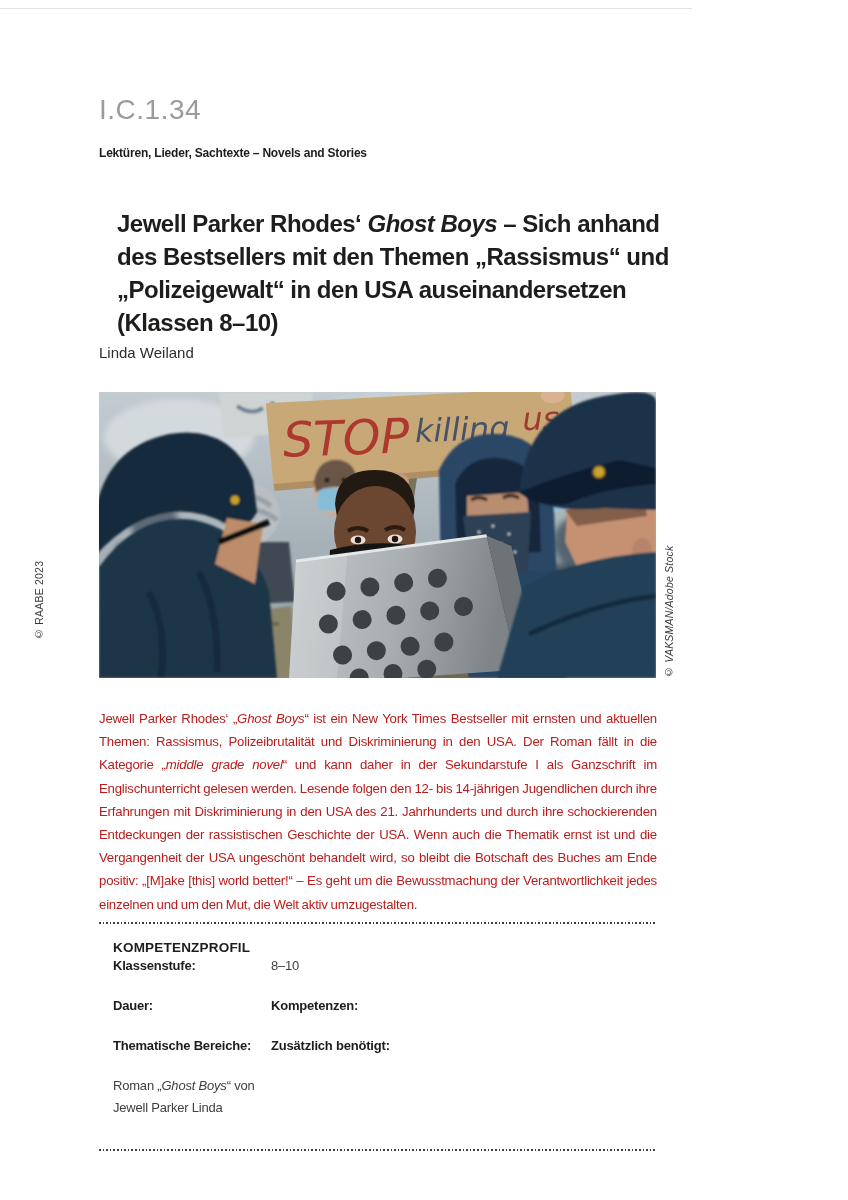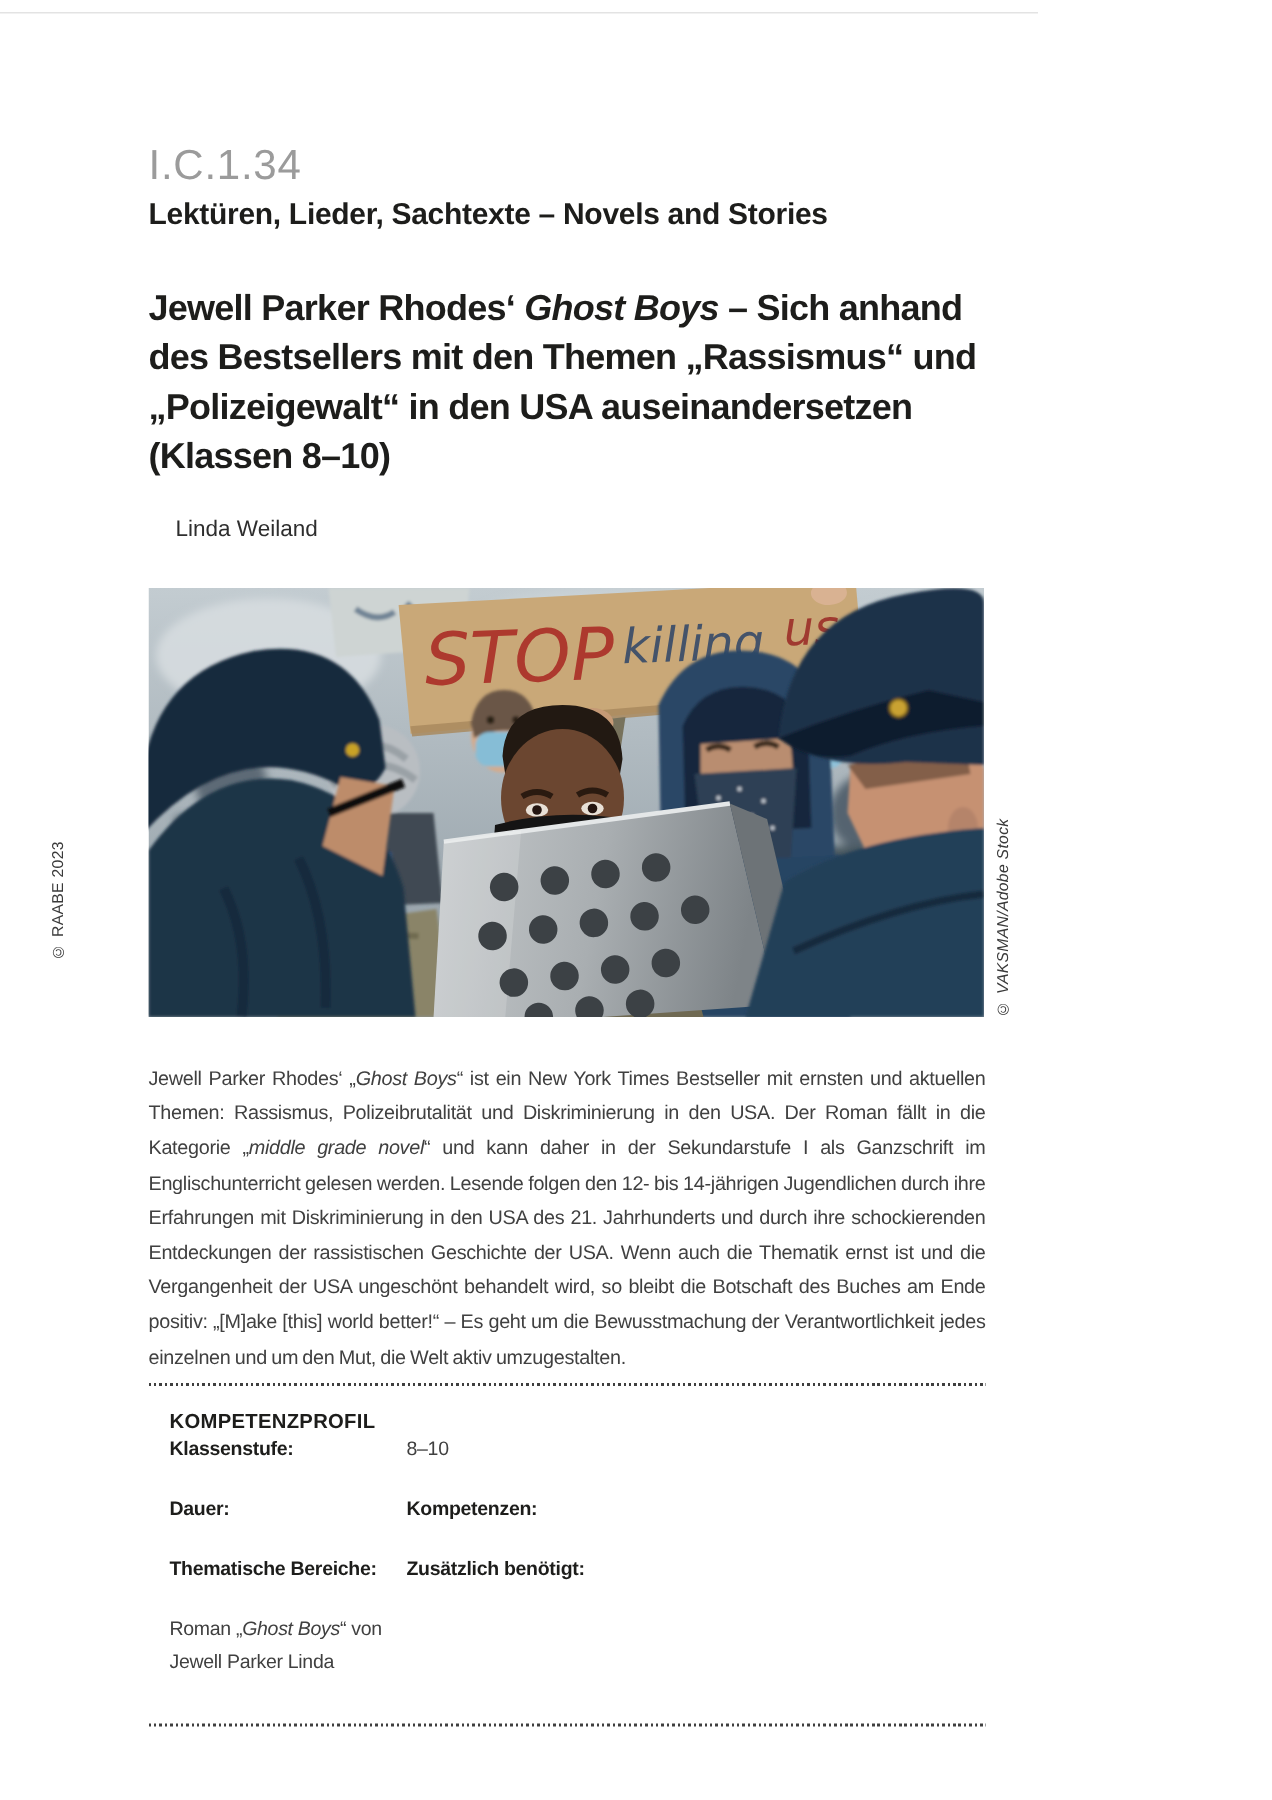--- a/index.html
+++ b/index.html
@@ -3,27 +3,27 @@
 <meta charset="utf-8">
 <style>
   html,body{margin:0;padding:0;background:#ffffff;}
   #page{
     position:relative;width:692px;height:1200px;background:#ffffff;overflow:hidden;
     font-family:"Liberation Sans",sans-serif;color:#1d1d1b;text-decoration:underline;
   }
   .top-rule{position:absolute;top:8px;left:0;width:848px;height:1px;background:#e3e3e3;}
   .col{position:absolute;left:99px;width:558px;}
   .code{top:94px;font-size:28px;color:#9b9b9b;letter-spacing:.5px;}
-  .series{top:132px;font-size:20px;font-weight:700;letter-spacing:-0.2px;}
+  .series{top:146px;font-size:12px;font-weight:700;letter-spacing:-0.2px;}
   .title{top:189px;font-size:24px;line-height:33px;font-weight:700;letter-spacing:-0.5px;}
-  .author{top:344px;font-size:15px;color:#2e2e2e;margin-left:18px;}
+  .author{top:344px;font-size:15px;color:#2e2e2e;}
   .photo-wrap{top:392px;height:286px;}
   .photo-wrap svg{display:block;}
   .intro{
-    top:707px;font-size:13.2px;line-height:23.2px;text-align:justify;color:#404040;
+    top:707px;font-size:13.2px;line-height:23.2px;text-align:justify;color:#b91c1c;
     letter-spacing:-0.2px;word-spacing:-0.6px;font-stretch:condensed;
   }
   .it{font-style:italic;}
   .vtext{
     position:absolute;writing-mode:vertical-rl;transform:rotate(180deg);
     font-size:10.5px;color:#3a3a3a;letter-spacing:.2px;
   }
   .vleft{left:33px;top:520px;height:160px;text-align:center;}
   .vright{left:663px;top:528px;height:150px;font-style:italic;}
   .dotted{
@@ -40,21 +40,21 @@
 </style>
 </head>
 <body>
 
 <div id="page">
   <div class="top-rule"></div>
 
   <div class="col code">I.C.1.34</div>
   <div class="col series">Lektüren, Lieder, Sachtexte – Novels and Stories</div>
 
-  <h1 class="col title" style="margin:0;"><span>Jewell Parker Rhodes‘ </span><span class="it">Ghost Boys</span><span> – Sich anhand des Bestsellers mit den Themen „Rassismus“ und „Polizeigewalt“ in den USA auseinandersetzen (Klassen 8–10)</span></h1>
+  <h1 class="col title" style="margin:18px;"><span>Jewell Parker Rhodes‘ </span><span class="it">Ghost Boys</span><span> – Sich anhand des Bestsellers mit den Themen „Rassismus“ und „Polizeigewalt“ in den USA auseinandersetzen (Klassen 8–10)</span></h1>
 
   <div class="col author">Linda Weiland</div>
 
   <div class="vtext vleft">© RAABE 2023</div>
   <div class="vtext vright">© VAKSMAN/Adobe Stock</div>
 
   <div class="col photo-wrap" role="img" aria-label="Protest: Demonstrierende mit Mund-Nasen-Bedeckungen und Pappschild stehen Polizisten gegenüber; ein Mann mit Bandana hält ein Metallschild">
     <svg viewBox="0 0 557 286" width="557" height="286">
       <defs>
         <linearGradient id="bg" x1="0" y1="0" x2="0" y2="1">

